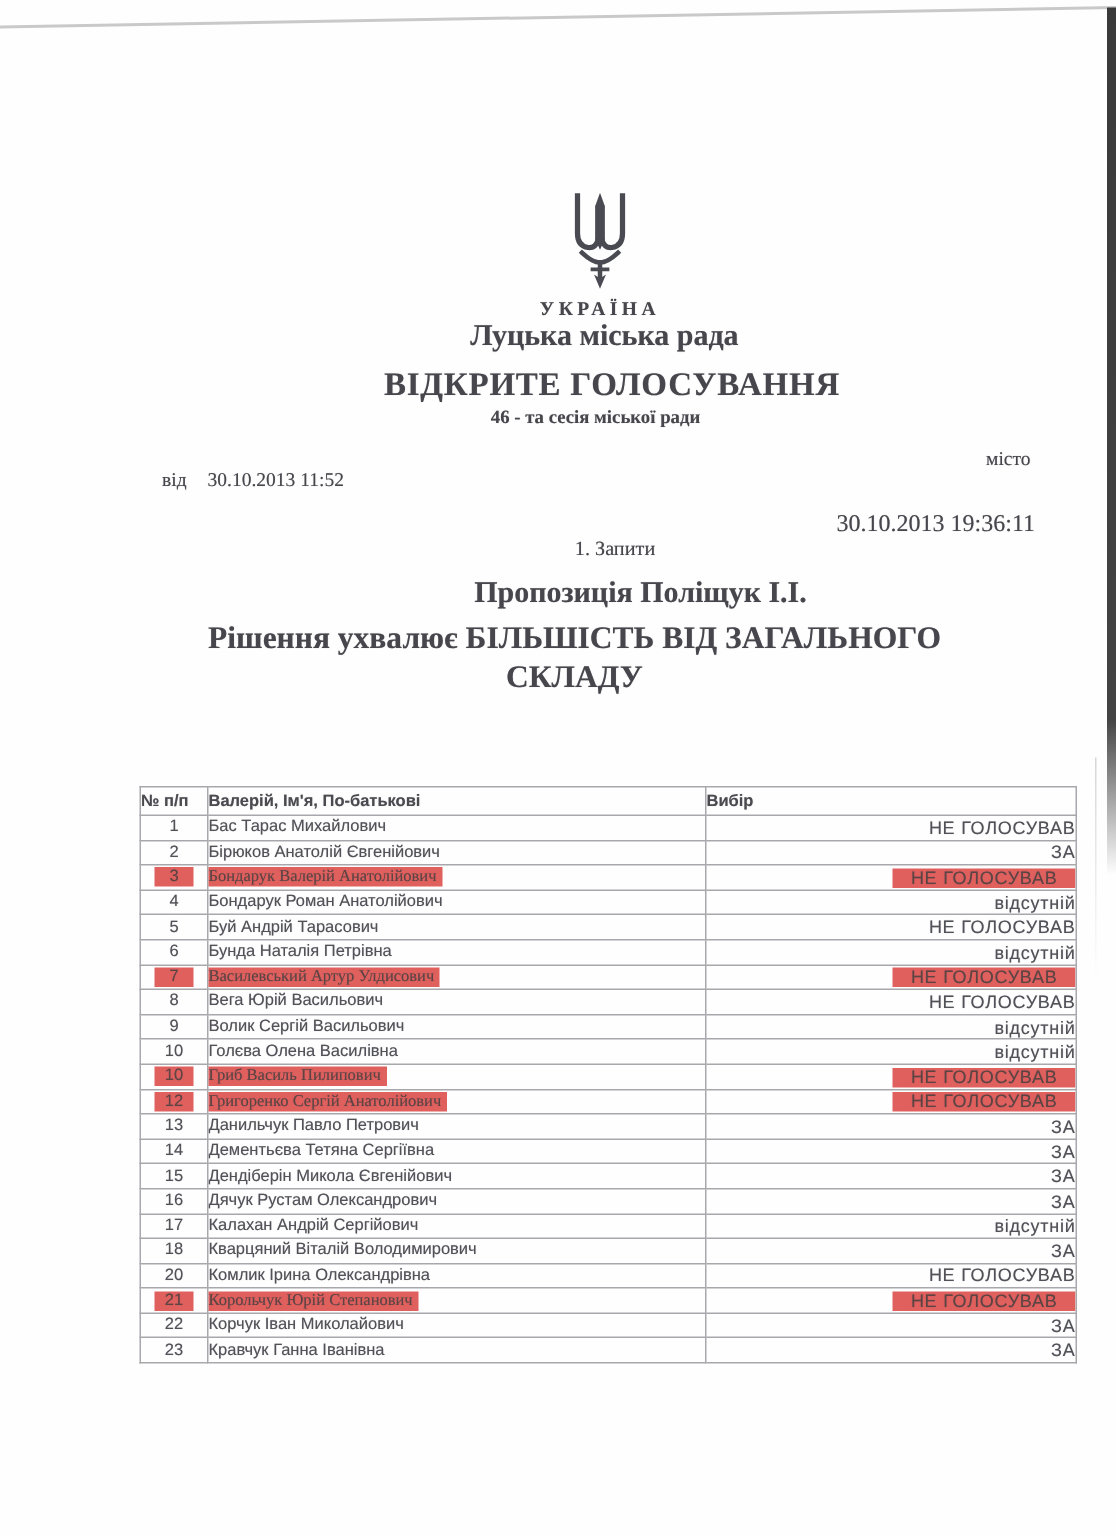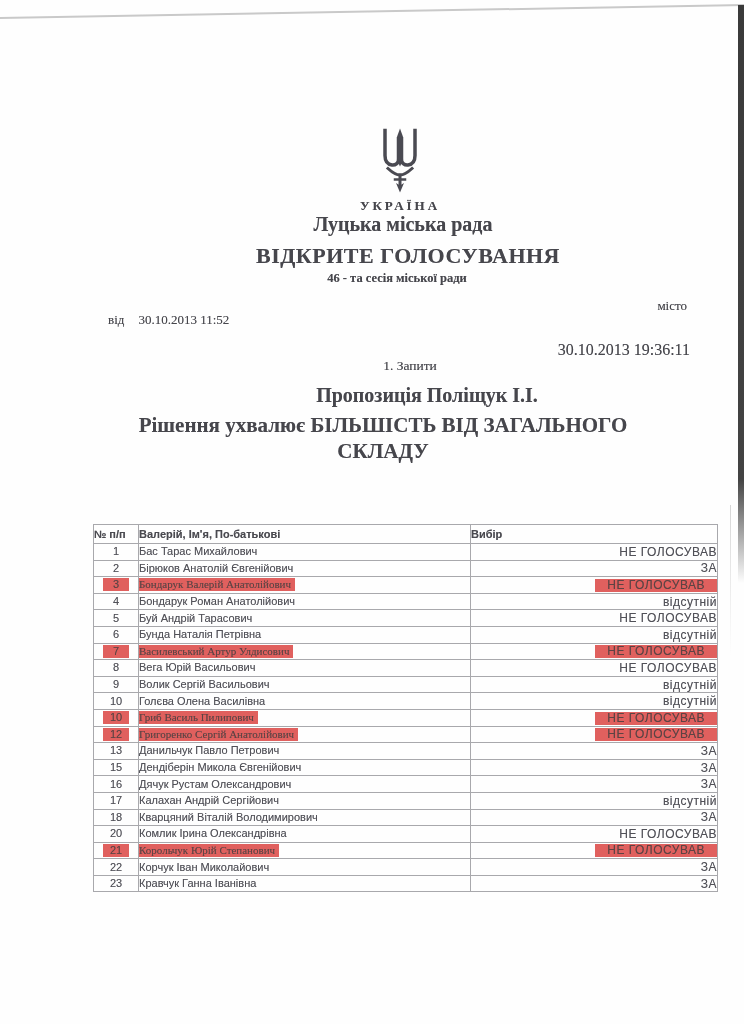--- a/index.html
+++ b/index.html
@@ -167,20 +167,25 @@
       <td class="c-name"><span class="cell-chip hl">Григоренко Сергій Анатолійович</span></td>
       <td class="c-vote"><span class="cell-chip hl">НЕ ГОЛОСУВАВ</span></td>
     </tr>
 
     <tr>
       <td class="c-num"><span class="cell-chip">13</span></td>
       <td class="c-name"><span class="cell-chip">Данильчук Павло Петрович</span></td>
       <td class="c-vote"><span class="cell-chip">ЗА</span></td>
     </tr>
 
+    <tr>
+      <td class="c-num"><span class="cell-chip">14</span></td>
+      <td class="c-name"><span class="cell-chip">Дементьєва Тетяна Сергіївна</span></td>
+      <td class="c-vote"><span class="cell-chip">ЗА</span></td>
+    </tr>
 
     <tr>
       <td class="c-num"><span class="cell-chip">15</span></td>
       <td class="c-name"><span class="cell-chip">Дендіберін Микола Євгенійович</span></td>
       <td class="c-vote"><span class="cell-chip">ЗА</span></td>
     </tr>
 
     <tr>
       <td class="c-num"><span class="cell-chip">16</span></td>
       <td class="c-name"><span class="cell-chip">Дячук Рустам Олександрович</span></td>

